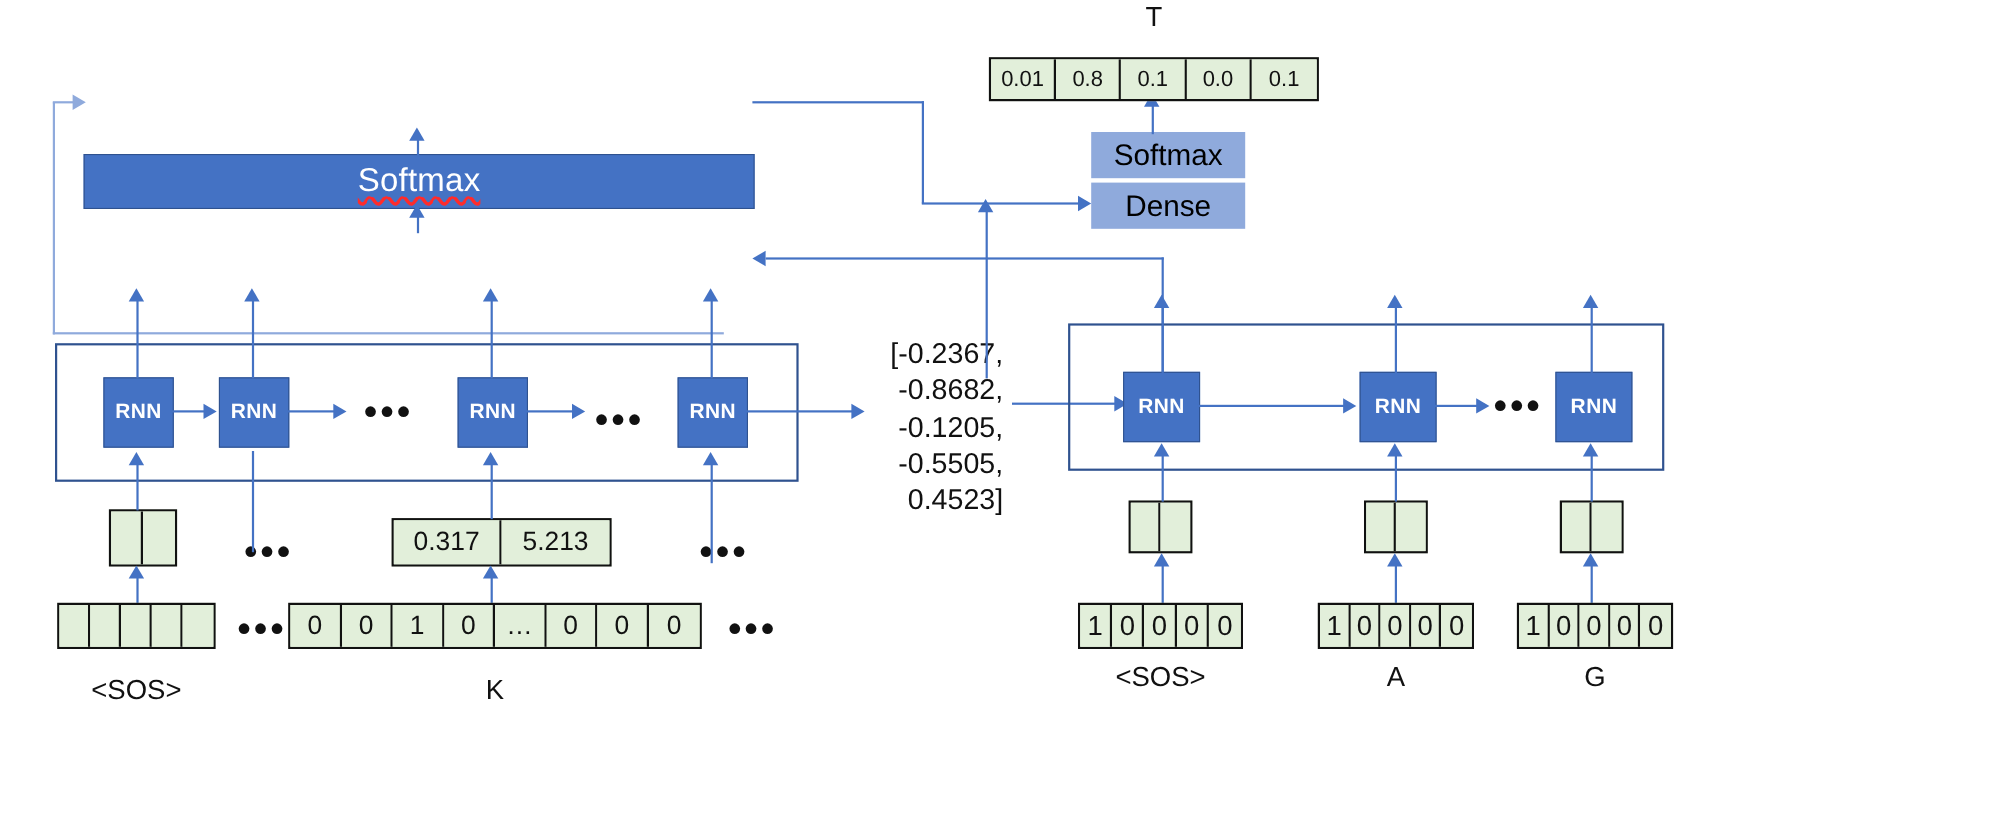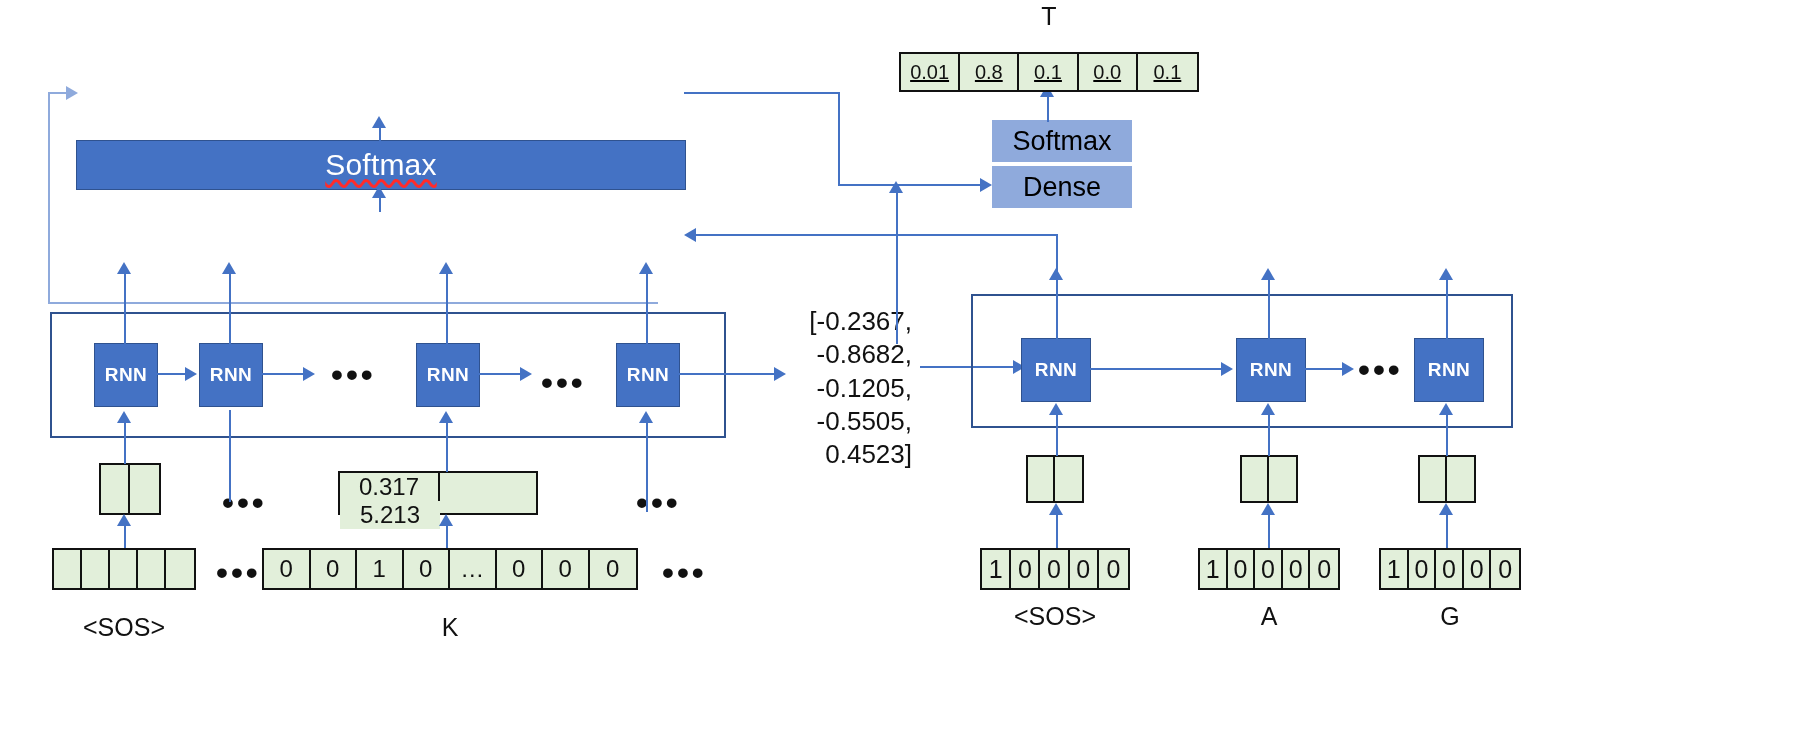--- a/index.html
+++ b/index.html
@@ -111,21 +111,21 @@
   <div class="arrow arr-up" style="left:439px;top:262px;"></div>
 
   <div class="ln lnv abs" style="left:646px;top:272px;height:72px;"></div>
   <div class="arrow arr-up" style="left:639px;top:262px;"></div>
 
   <div class="abs cells" style="left:99px;top:463px;width:62px;height:52px;">
     <div style="width:31px;"></div>
     <div style="width:31px;"></div>
   </div>
 
-  <div class="abs cells" style="left:338px;top:471px;width:200px;height:44px;flex-direction:column;">
+  <div class="abs cells" style="left:356px;top:471px;width:200px;height:44px;">
     <div style="width:100px;">0.317</div>
     <div style="width:100px;">5.213</div>
   </div>
 
   <div class="dots" style="left:222px;top:485px;">•••</div>
   <div class="dots" style="left:636px;top:485px;">•••</div>
 
   <div class="ln lnv abs" style="left:124px;top:420px;height:44px;"></div>
   <div class="arrow arr-up" style="left:117px;top:411px;"></div>
 
@@ -193,21 +193,21 @@
   <div class="abs lightblue" style="left:992px;top:120px;width:140px;height:42px;">
     <span>Softmax</span>
   </div>
   <div class="abs lightblue" style="left:992px;top:166px;width:140px;height:42px;">
     <span>Dense</span>
   </div>
 
   <div class="ln lnv abs" style="left:1047px;top:92px;height:30px;"></div>
   <div class="arrow arr-up" style="left:1040px;top:85px;"></div>
 
-  <div class="abs cells" style="left:899px;top:52px;width:300px;height:40px;text-decoration:underline;">
+  <div class="abs cells" style="left:899px;top:52px;width:300px;height:40px;">
     <div style="width:60px;font-size:20px;">0.01</div>
     <div style="width:60px;font-size:20px;">0.8</div>
     <div style="width:60px;font-size:20px;">0.1</div>
     <div style="width:60px;font-size:20px;">0.0</div>
     <div style="width:60px;font-size:20px;">0.1</div>
   </div>
 
   <div class="lbl" style="left:899px;top:2px;width:300px;">T</div>
 
   <div class="abs rnnbox" style="left:971px;top:294px;width:538px;height:130px;"></div>

